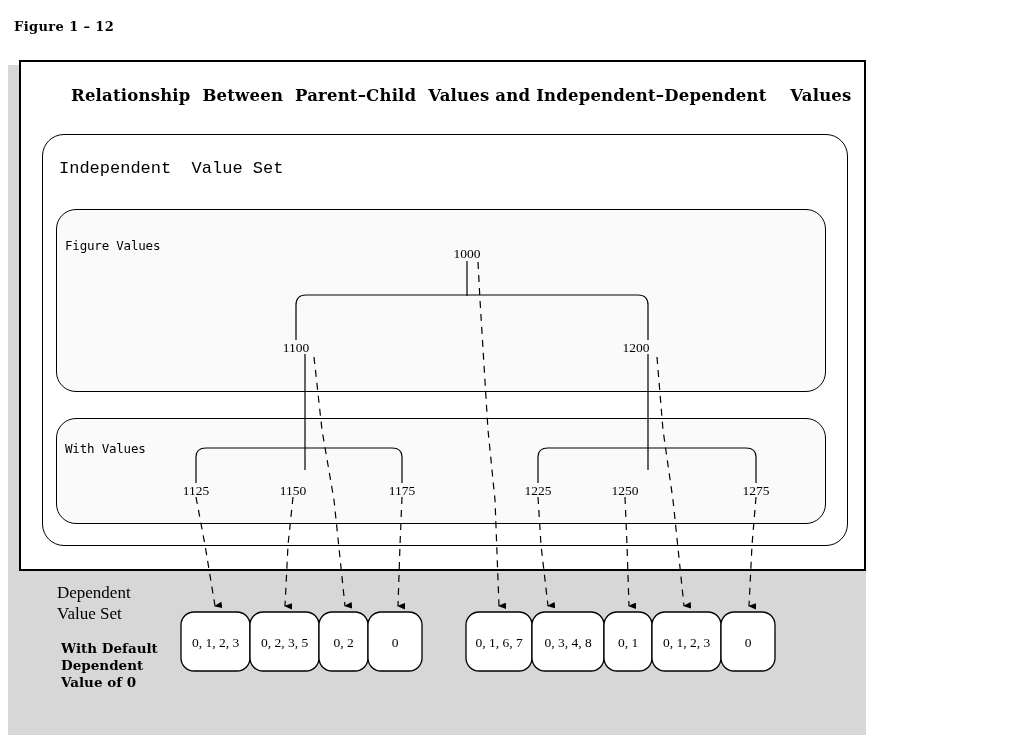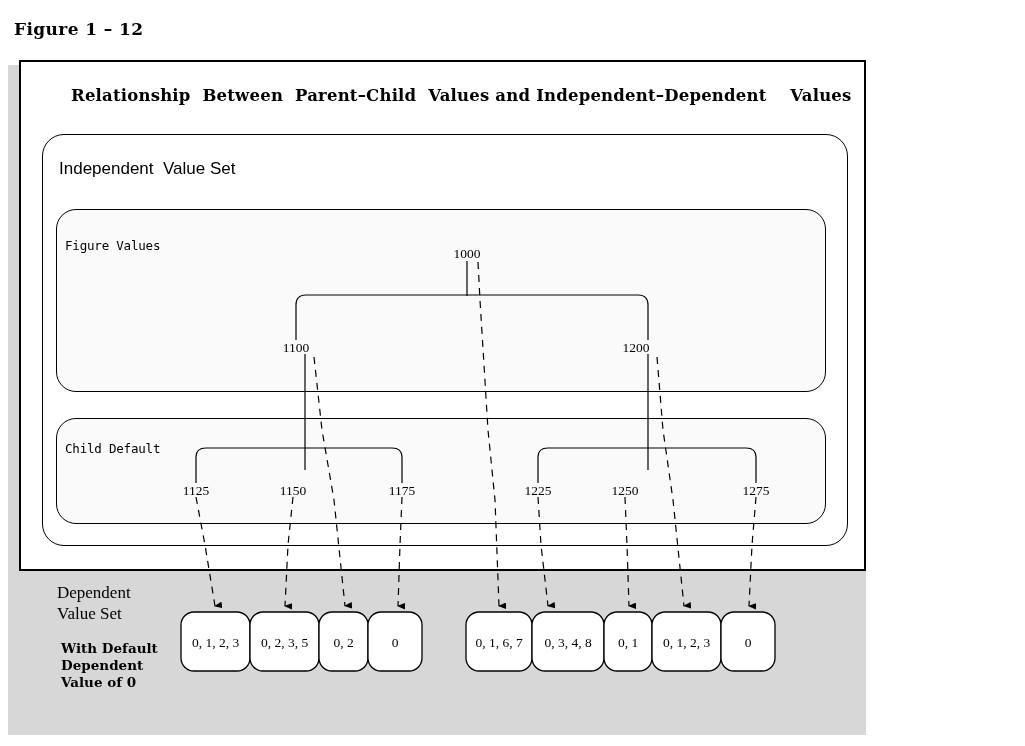--- a/index.html
+++ b/index.html
@@ -20,21 +20,21 @@
     width: 1025px;
     height: 746px;
   }
   
   #figure-caption {
     position: absolute;
     left: 14px;
     top: 19px;
     font-family: "DejaVu Serif", "Liberation Serif", serif;
     font-weight: bold;
-    font-size: 17px;
+    font-size: 13px;
     letter-spacing: 0.4px;
     white-space: nowrap;
   }
   
   #frame-shadow {
     position: absolute;
     left: 8px;
     top: 65px;
     width: 858px;
     height: 670px;
@@ -71,21 +71,21 @@
     height: 412px;
     border: 1.3px solid #000000;
     border-radius: 22px;
     background: #ffffff;
     box-sizing: border-box;
   }
   #independent-label {
     position: absolute;
     left: 38px;
     top: 97px;
-    font-family: Liberation Sans, sans-serif;
+    font-family: Liberation Mono, monospace;
     font-size: 17px;
     white-space: pre;
   }
   
   .sub-panel {
     position: absolute;
     border: 1.2px solid #000000;
     border-radius: 20px;
     background: #fafafa;
     box-sizing: border-box;
@@ -183,21 +183,21 @@
     <div id="diagram-title">Relationship  Between  Parent–Child  Values and Independent–Dependent    Values</div>
 
     <div id="independent-panel"></div>
 
     <div id="independent-label">Independent  Value Set</div>
 
     <div class="sub-panel" id="parent-panel"></div>
     <div class="sub-panel-label" id="parent-panel-label">Figure Values</div>
 
     <div class="sub-panel" id="child-panel"></div>
-    <div class="sub-panel-label" id="child-panel-label">Child Default</div>
+    <div class="sub-panel-label" id="child-panel-label">With Values</div>
 
     <div id="dependent-label">Dependent
 Value Set</div>
 
     <div id="dependent-note">With Default
 Dependent
 Value of 0</div>
   </div>
 
   <svg id="diagram-svg" viewBox="0 0 1025 746" xmlns="http://www.w3.org/2000/svg">

